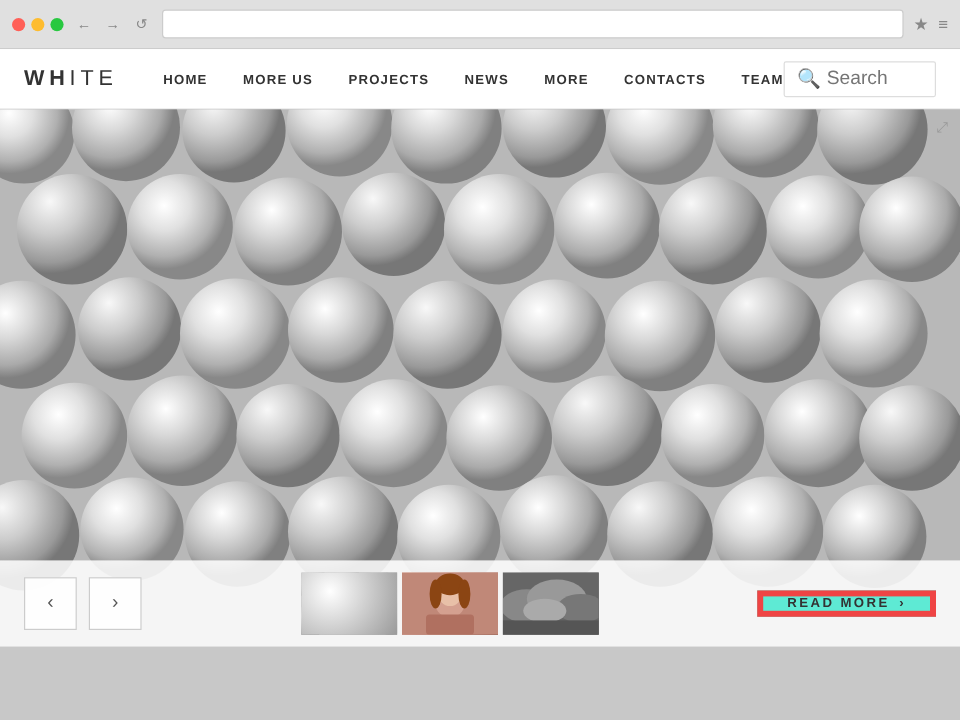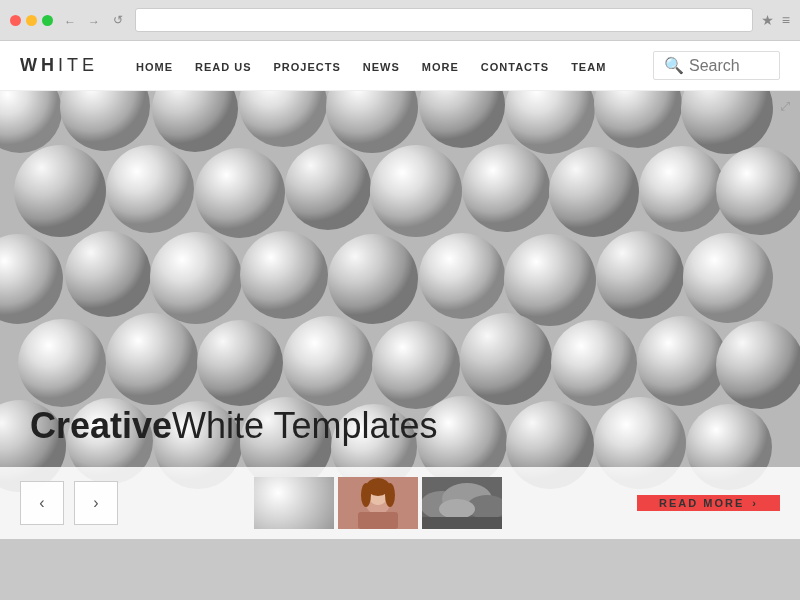--- a/index.html
+++ b/index.html
@@ -109,20 +109,21 @@
 
     .site-logo strong {
       font-weight: 900;
     }
 
     .site-menu {
       display: flex;
       gap: 22px;
       list-style: none;
       flex: 1;
+      justify-content: space-between;
     }
 
     .site-menu li a {
       text-decoration: none;
       font-size: 11px;
       font-weight: 700;
       color: #333;
       letter-spacing: 1px;
     }
 
@@ -246,22 +247,22 @@
 
     .thumb-clouds {
       background: linear-gradient(135deg, #888 0%, #666 50%, #444 100%);
     }
 
     .read-more-btn {
       display: flex;
       align-items: center;
       gap: 8px;
       padding: 0 20px;
-      background: #ef4444;
-      border: 2px solid #ef4444;
+      background: #5eead4;
+      border: 5px solid #ef4444;
       font-size: 11px;
       font-weight: 700;
       letter-spacing: 2px;
       color: #333;
       cursor: pointer;
       flex-shrink: 0;
     }
 
     .resize-icon {
       position: absolute;
@@ -295,21 +296,21 @@
 </div>
 
 <div class="website">
 
   <nav class="site-nav">
     <div class="site-logo">
       <strong>WH</strong><span>ITE</span>
     </div>
     <ul class="site-menu">
       <li><a href="#">HOME</a></li>
-      <li><a href="#">READ US</a></li>
+      <li><a href="#">MORE US</a></li>
       <li><a href="#">PROJECTS</a></li>
       <li><a href="#">NEWS</a></li>
       <li><a href="#">MORE</a></li>
       <li><a href="#">CONTACTS</a></li>
       <li><a href="#">TEAM</a></li>
     </ul>
     <div class="site-search">
       <span>🔍</span>
       <input type="text" placeholder="Search" style="">
     </div>
@@ -386,23 +387,20 @@
       <circle cx="198" cy="354" r="44" fill="url(#ball2)"></circle>
       <circle cx="286" cy="352" r="46" fill="url(#ball3)"></circle>
       <circle cx="374" cy="356" r="43" fill="url(#ball1)"></circle>
       <circle cx="462" cy="350" r="45" fill="url(#ball2)"></circle>
       <circle cx="550" cy="354" r="44" fill="url(#ball3)"></circle>
       <circle cx="640" cy="352" r="46" fill="url(#ball1)"></circle>
       <circle cx="729" cy="356" r="43" fill="url(#ball2)"></circle>
     </svg>
 
     <div class="hero-overlay">
-      <div class="hero-headline">
-        <strong>Creative</strong><span>White Templates</span>
-      </div>
     </div>
 
     <div class="hero-bottom">
       <button class="arrow-btn">
         <span>‹</span>
       </button>
       <button class="arrow-btn">
         <span>›</span>
       </button>
 

